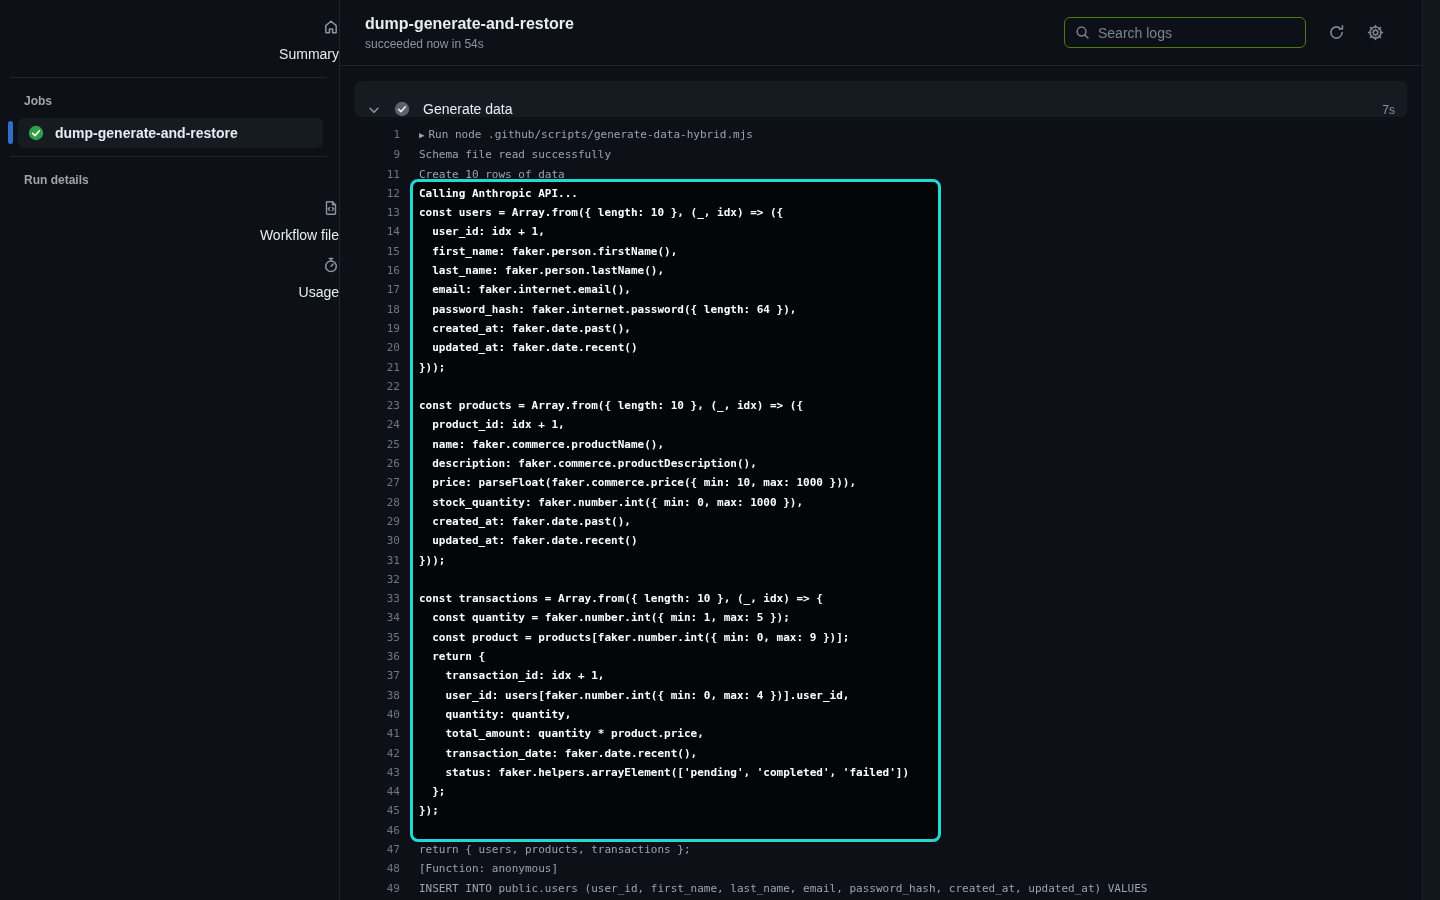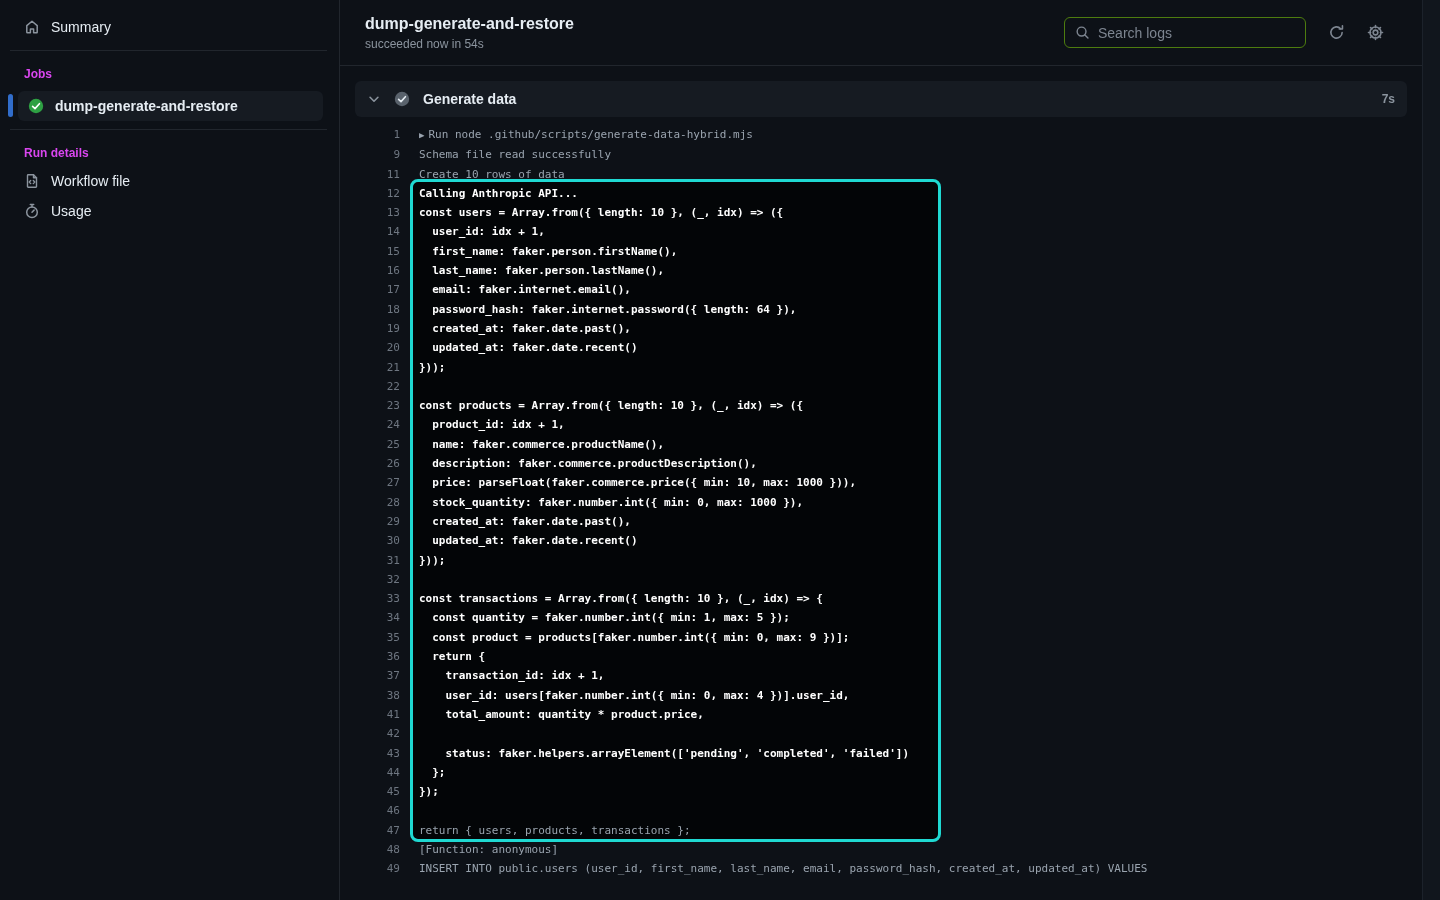--- a/index.html
+++ b/index.html
@@ -17,25 +17,26 @@
     border-right: 1px solid #21262d;
     flex: none;
     position: relative;
     padding-top: 12px;
   }
   .side-item {
     display: flex; align-items: flex-end; gap: 11px;
     padding: 7px 0 7px 24px;
     font-size: 14px; color: #e6edf3;
     cursor: pointer;
+    flex-direction: column;
   }
   .side-item .oct { color: #8b949e; display: flex; }
   .side-divider { height: 1px; background: #21262d; margin: 8px 12px 8px 10px; }
   .side-section {
-    font-size: 12px; font-weight: bold; color: #d946ef;
+    font-size: 12px; font-weight: bold; color: #a3a3a3;
     padding: 8px 0 6px 24px;
   }
   .job-item {
     position: relative;
     margin: 4px 16px 4px 18px;
     background: #161b22;
     border-radius: 6px;
     display: flex; align-items: center; gap: 11px;
     padding: 7px 10px;
     font-size: 14px; font-weight: bold; color: #e6edf3;
@@ -74,22 +75,22 @@
   .icon-btn {
     background: none; border: none; color: #7d8590;
     margin-left: 22px; cursor: pointer; display: flex; align-items: center;
     padding: 0;
   }
 
   
   .log-panel { margin: 15px 33px 0 15px; }
   .step-header {
     height: 36px; background: #161b22; border-radius: 6px;
-    display: flex; align-items: center; gap: 13px;
-    padding: 0 12px; cursor: pointer; font-weight: bold;
+    display: flex; align-items: flex-end; gap: 13px;
+    padding: 0 12px; cursor: pointer;
   }
   .step-header .chev { color: #8b949e; display: flex; }
   .step-name { font-size: 14px; color: #e6edf3; }
   .step-spacer { flex: 1; }
   .step-duration { font-size: 12px; color: #8b949e; }
 
   .log-body {
     position: relative;
     padding-top: 8px;
     font-family: "DejaVu Sans Mono", monospace;
@@ -260,22 +261,23 @@
           <div class="log-row hl"><span class="gutter">29</span><span class="text">  created_at: faker.date.past(),</span></div>
           <div class="log-row hl"><span class="gutter">30</span><span class="text">  updated_at: faker.date.recent()</span></div>
           <div class="log-row hl"><span class="gutter">31</span><span class="text">}));</span></div>
           <div class="log-row hl"><span class="gutter">32</span><span class="text"></span></div>
           <div class="log-row hl"><span class="gutter">33</span><span class="text">const transactions = Array.from({ length: 10 }, (_, idx) =&gt; {</span></div>
           <div class="log-row hl"><span class="gutter">34</span><span class="text">  const quantity = faker.number.int({ min: 1, max: 5 });</span></div>
           <div class="log-row hl"><span class="gutter">35</span><span class="text">  const product = products[faker.number.int({ min: 0, max: 9 })];</span></div>
           <div class="log-row hl"><span class="gutter">36</span><span class="text">  return {</span></div>
           <div class="log-row hl"><span class="gutter">37</span><span class="text">    transaction_id: idx + 1,</span></div>
           <div class="log-row hl"><span class="gutter">38</span><span class="text">    user_id: users[faker.number.int({ min: 0, max: 4 })].user_id,</span></div>
+          <div class="log-row hl"><span class="gutter">40</span><span class="text">    quantity: quantity,</span></div>
           <div class="log-row hl"><span class="gutter">41</span><span class="text">    total_amount: quantity * product.price,</span></div>
-          <div class="log-row hl"><span class="gutter">42</span></div>
+          <div class="log-row hl"><span class="gutter">42</span><span class="text">    transaction_date: faker.date.recent(),</span></div>
           <div class="log-row hl"><span class="gutter">43</span><span class="text">    status: faker.helpers.arrayElement(['pending', 'completed', 'failed'])</span></div>
           <div class="log-row hl"><span class="gutter">44</span><span class="text">  };</span></div>
           <div class="log-row hl"><span class="gutter">45</span><span class="text">});</span></div>
           <div class="log-row"><span class="gutter">46</span><span class="text"></span></div>
           <div class="log-row"><span class="gutter">47</span><span class="text">return { users, products, transactions };</span></div>
           <div class="log-row"><span class="gutter">48</span><span class="text">[Function: anonymous]</span></div>
           <div class="log-row"><span class="gutter">49</span><span class="text">INSERT INTO public.users (user_id, first_name, last_name, email, password_hash, created_at, updated_at) VALUES</span></div>
         </div>
     </div>
   </section>

